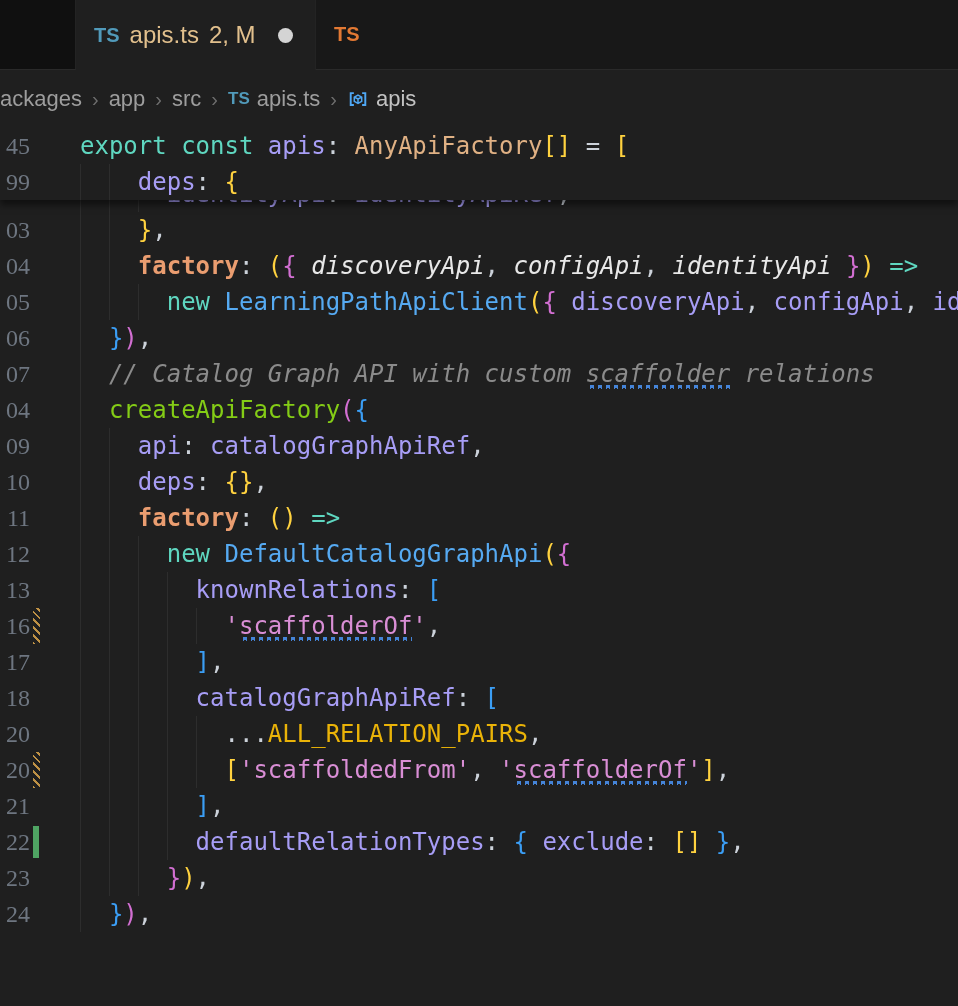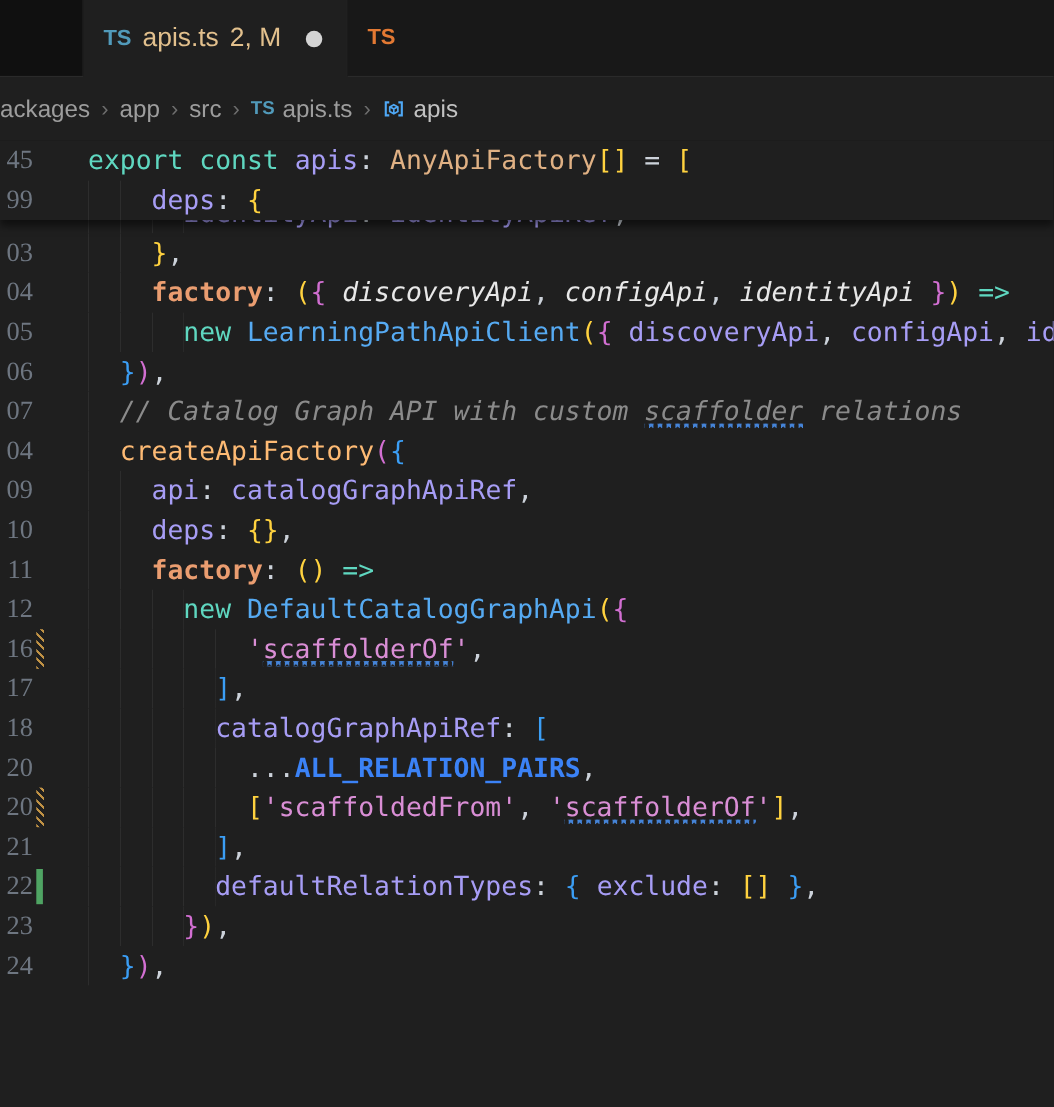--- a/index.html
+++ b/index.html
@@ -98,29 +98,30 @@
   </div>
 
   <div class="editor">
     <div class="lines-host">
         <div class="code-line"><div class="gutter"><span class="lnum"></span></div><div class="code"><span class="indent" style="width: 6ch;"></span><span class="tok" style="color: rgb(167, 157, 245);">identityApi</span><span class="tok" style="color: rgb(204, 210, 218);">: </span><span class="tok" style="color: rgb(167, 157, 245);">identityApiRef</span><span class="tok" style="color: rgb(204, 210, 218);">,</span></div></div>
         <div class="code-line"><div class="gutter"><span class="lnum">03</span></div><div class="code"><span class="indent" style="width: 4ch;"></span><span class="tok" style="color: rgb(255, 210, 63);">}</span><span class="tok" style="color: rgb(204, 210, 218);">,</span></div></div>
         <div class="code-line"><div class="gutter"><span class="lnum">04</span></div><div class="code"><span class="indent" style="width: 4ch;"></span><span class="tok b" style="color: rgb(234, 157, 112);">factory</span><span class="tok" style="color: rgb(204, 210, 218);">: </span><span class="tok" style="color: rgb(255, 210, 63);">(</span><span class="tok" style="color: rgb(210, 111, 210);">{</span><span class="tok" style="color: rgb(204, 210, 218);"> </span><span class="tok i" style="color: rgb(232, 232, 232);">discoveryApi</span><span class="tok" style="color: rgb(204, 210, 218);">, </span><span class="tok i" style="color: rgb(232, 232, 232);">configApi</span><span class="tok" style="color: rgb(204, 210, 218);">, </span><span class="tok i" style="color: rgb(232, 232, 232);">identityApi</span><span class="tok" style="color: rgb(204, 210, 218);"> </span><span class="tok" style="color: rgb(210, 111, 210);">}</span><span class="tok" style="color: rgb(255, 210, 63);">)</span><span class="tok" style="color: rgb(204, 210, 218);"> </span><span class="tok" style="color: rgb(95, 215, 192);">=&gt;</span></div></div>
         <div class="code-line"><div class="gutter"><span class="lnum">05</span></div><div class="code"><span class="indent" style="width: 6ch;"></span><span class="tok" style="color: rgb(95, 215, 192);">new</span><span class="tok" style="color: rgb(204, 210, 218);"> </span><span class="tok" style="color: rgb(86, 170, 242);">LearningPathApiClient</span><span class="tok" style="color: rgb(255, 210, 63);">(</span><span class="tok" style="color: rgb(210, 111, 210);">{</span><span class="tok" style="color: rgb(204, 210, 218);"> </span><span class="tok" style="color: rgb(167, 157, 245);">discoveryApi</span><span class="tok" style="color: rgb(204, 210, 218);">, </span><span class="tok" style="color: rgb(167, 157, 245);">configApi</span><span class="tok" style="color: rgb(204, 210, 218);">, </span><span class="tok" style="color: rgb(167, 157, 245);">id</span></div></div>
         <div class="code-line"><div class="gutter"><span class="lnum">06</span></div><div class="code"><span class="indent" style="width: 2ch;"></span><span class="tok" style="color: rgb(59, 158, 245);">}</span><span class="tok" style="color: rgb(210, 111, 210);">)</span><span class="tok" style="color: rgb(204, 210, 218);">,</span></div></div>
         <div class="code-line"><div class="gutter"><span class="lnum">07</span></div><div class="code"><span class="indent" style="width: 2ch;"></span><span class="tok i" style="color: rgb(139, 139, 139);">// Catalog Graph API with custom </span><span class="tok i sqw" style="color: rgb(139, 139, 139);">scaffolder</span><span class="tok i" style="color: rgb(139, 139, 139);"> relations</span></div></div>
-        <div class="code-line"><div class="gutter"><span class="lnum">04</span></div><div class="code"><span class="indent" style="width: 2ch;"></span><span class="tok" style="color: #fdba74;">createApiFactory</span><span class="tok" style="color: rgb(210, 111, 210);">(</span><span class="tok" style="color: rgb(59, 158, 245);">{</span></div></div>
+        <div class="code-line"><div class="gutter"><span class="lnum">04</span></div><div class="code"><span class="indent" style="width: 2ch;"></span><span class="tok" style="color: #84cc16;">createApiFactory</span><span class="tok" style="color: rgb(210, 111, 210);">(</span><span class="tok" style="color: rgb(59, 158, 245);">{</span></div></div>
         <div class="code-line"><div class="gutter"><span class="lnum">09</span></div><div class="code"><span class="indent" style="width: 4ch;"></span><span class="tok" style="color: rgb(167, 157, 245);">api</span><span class="tok" style="color: rgb(204, 210, 218);">: </span><span class="tok" style="color: rgb(167, 157, 245);">catalogGraphApiRef</span><span class="tok" style="color: rgb(204, 210, 218);">,</span></div></div>
         <div class="code-line"><div class="gutter"><span class="lnum">10</span></div><div class="code"><span class="indent" style="width: 4ch;"></span><span class="tok" style="color: rgb(167, 157, 245);">deps</span><span class="tok" style="color: rgb(204, 210, 218);">: </span><span class="tok" style="color: rgb(255, 210, 63);">{}</span><span class="tok" style="color: rgb(204, 210, 218);">,</span></div></div>
         <div class="code-line"><div class="gutter"><span class="lnum">11</span></div><div class="code"><span class="indent" style="width: 4ch;"></span><span class="tok b" style="color: rgb(234, 157, 112);">factory</span><span class="tok" style="color: rgb(204, 210, 218);">: </span><span class="tok" style="color: rgb(255, 210, 63);">()</span><span class="tok" style="color: rgb(204, 210, 218);"> </span><span class="tok" style="color: rgb(95, 215, 192);">=&gt;</span></div></div>
         <div class="code-line"><div class="gutter"><span class="lnum">12</span></div><div class="code"><span class="indent" style="width: 6ch;"></span><span class="tok" style="color: rgb(95, 215, 192);">new</span><span class="tok" style="color: rgb(204, 210, 218);"> </span><span class="tok" style="color: rgb(86, 170, 242);">DefaultCatalogGraphApi</span><span class="tok" style="color: rgb(255, 210, 63);">(</span><span class="tok" style="color: rgb(210, 111, 210);">{</span></div></div>
+        <div class="code-line"><div class="gutter"><span class="lnum">13</span></div><div class="code"><span class="indent" style="width: 8ch;"></span><span class="tok" style="color: rgb(167, 157, 245);">knownRelations</span><span class="tok" style="color: rgb(204, 210, 218);">: </span><span class="tok" style="color: rgb(59, 158, 245);">[</span></div></div>
         <div class="code-line"><div class="gutter"><span class="lnum">16</span><span class="marker modified"></span></div><div class="code"><span class="indent" style="width: 10ch;"></span><span class="tok" style="color: rgb(217, 142, 213);">'</span><span class="tok sqw" style="color: rgb(217, 142, 213);">scaffolderOf</span><span class="tok" style="color: rgb(217, 142, 213);">'</span><span class="tok" style="color: rgb(204, 210, 218);">,</span></div></div>
         <div class="code-line"><div class="gutter"><span class="lnum">17</span></div><div class="code"><span class="indent" style="width: 8ch;"></span><span class="tok" style="color: rgb(59, 158, 245);">]</span><span class="tok" style="color: rgb(204, 210, 218);">,</span></div></div>
         <div class="code-line"><div class="gutter"><span class="lnum">18</span></div><div class="code"><span class="indent" style="width: 8ch;"></span><span class="tok" style="color: rgb(167, 157, 245);">catalogGraphApiRef</span><span class="tok" style="color: rgb(204, 210, 218);">: </span><span class="tok" style="color: rgb(59, 158, 245);">[</span></div></div>
-        <div class="code-line"><div class="gutter"><span class="lnum">20</span></div><div class="code"><span class="indent" style="width: 10ch;"></span><span class="tok" style="color: rgb(204, 210, 218);">...</span><span class="tok" style="color: #3b82f6; font-weight: bold;">ALL_RELATION_PAIRS</span><span class="tok" style="color: rgb(204, 210, 218);">,</span></div></div>
+        <div class="code-line"><div class="gutter"><span class="lnum">20</span></div><div class="code"><span class="indent" style="width: 10ch;"></span><span class="tok" style="color: rgb(204, 210, 218);">...</span><span class="tok" style="color: #eab308;">ALL_RELATION_PAIRS</span><span class="tok" style="color: rgb(204, 210, 218);">,</span></div></div>
         <div class="code-line"><div class="gutter"><span class="lnum">20</span><span class="marker modified"></span></div><div class="code"><span class="indent" style="width: 10ch;"></span><span class="tok" style="color: rgb(255, 210, 63);">[</span><span class="tok" style="color: rgb(217, 142, 213);">'scaffoldedFrom'</span><span class="tok" style="color: rgb(204, 210, 218);">, </span><span class="tok" style="color: rgb(217, 142, 213);">'</span><span class="tok sqw" style="color: rgb(217, 142, 213);">scaffolderOf</span><span class="tok" style="color: rgb(217, 142, 213);">'</span><span class="tok" style="color: rgb(255, 210, 63);">]</span><span class="tok" style="color: rgb(204, 210, 218);">,</span></div></div>
         <div class="code-line"><div class="gutter"><span class="lnum">21</span></div><div class="code"><span class="indent" style="width: 8ch;"></span><span class="tok" style="color: rgb(59, 158, 245);">]</span><span class="tok" style="color: rgb(204, 210, 218);">,</span></div></div>
         <div class="code-line"><div class="gutter"><span class="lnum">22</span><span class="marker added"></span></div><div class="code"><span class="indent" style="width: 8ch;"></span><span class="tok" style="color: rgb(167, 157, 245);">defaultRelationTypes</span><span class="tok" style="color: rgb(204, 210, 218);">: </span><span class="tok" style="color: rgb(59, 158, 245);">{</span><span class="tok" style="color: rgb(204, 210, 218);"> </span><span class="tok" style="color: rgb(167, 157, 245);">exclude</span><span class="tok" style="color: rgb(204, 210, 218);">: </span><span class="tok" style="color: rgb(255, 210, 63);">[]</span><span class="tok" style="color: rgb(204, 210, 218);"> </span><span class="tok" style="color: rgb(59, 158, 245);">}</span><span class="tok" style="color: rgb(204, 210, 218);">,</span></div></div>
         <div class="code-line"><div class="gutter"><span class="lnum">23</span></div><div class="code"><span class="indent" style="width: 6ch;"></span><span class="tok" style="color: rgb(210, 111, 210);">}</span><span class="tok" style="color: rgb(255, 210, 63);">)</span><span class="tok" style="color: rgb(204, 210, 218);">,</span></div></div>
         <div class="code-line"><div class="gutter"><span class="lnum">24</span></div><div class="code"><span class="indent" style="width: 2ch;"></span><span class="tok" style="color: rgb(59, 158, 245);">}</span><span class="tok" style="color: rgb(210, 111, 210);">)</span><span class="tok" style="color: rgb(204, 210, 218);">,</span></div></div>
       </div>
     <div class="sticky">
         <div class="code-line"><div class="gutter"><span class="lnum">45</span></div><div class="code"><span class="tok" style="color: rgb(95, 215, 192);">export</span><span class="tok" style="color: rgb(204, 210, 218);"> </span><span class="tok" style="color: rgb(95, 215, 192);">const</span><span class="tok" style="color: rgb(204, 210, 218);"> </span><span class="tok" style="color: rgb(167, 157, 245);">apis</span><span class="tok" style="color: rgb(204, 210, 218);">: </span><span class="tok" style="color: rgb(224, 177, 132);">AnyApiFactory</span><span class="tok" style="color: rgb(255, 210, 63);">[]</span><span class="tok" style="color: rgb(204, 210, 218);"> = </span><span class="tok" style="color: rgb(255, 210, 63);">[</span></div></div>
         <div class="code-line"><div class="gutter"><span class="lnum">99</span></div><div class="code"><span class="indent" style="width: 4ch;"></span><span class="tok" style="color: rgb(167, 157, 245);">deps</span><span class="tok" style="color: rgb(204, 210, 218);">: </span><span class="tok" style="color: rgb(255, 210, 63);">{</span></div></div>
       </div>

